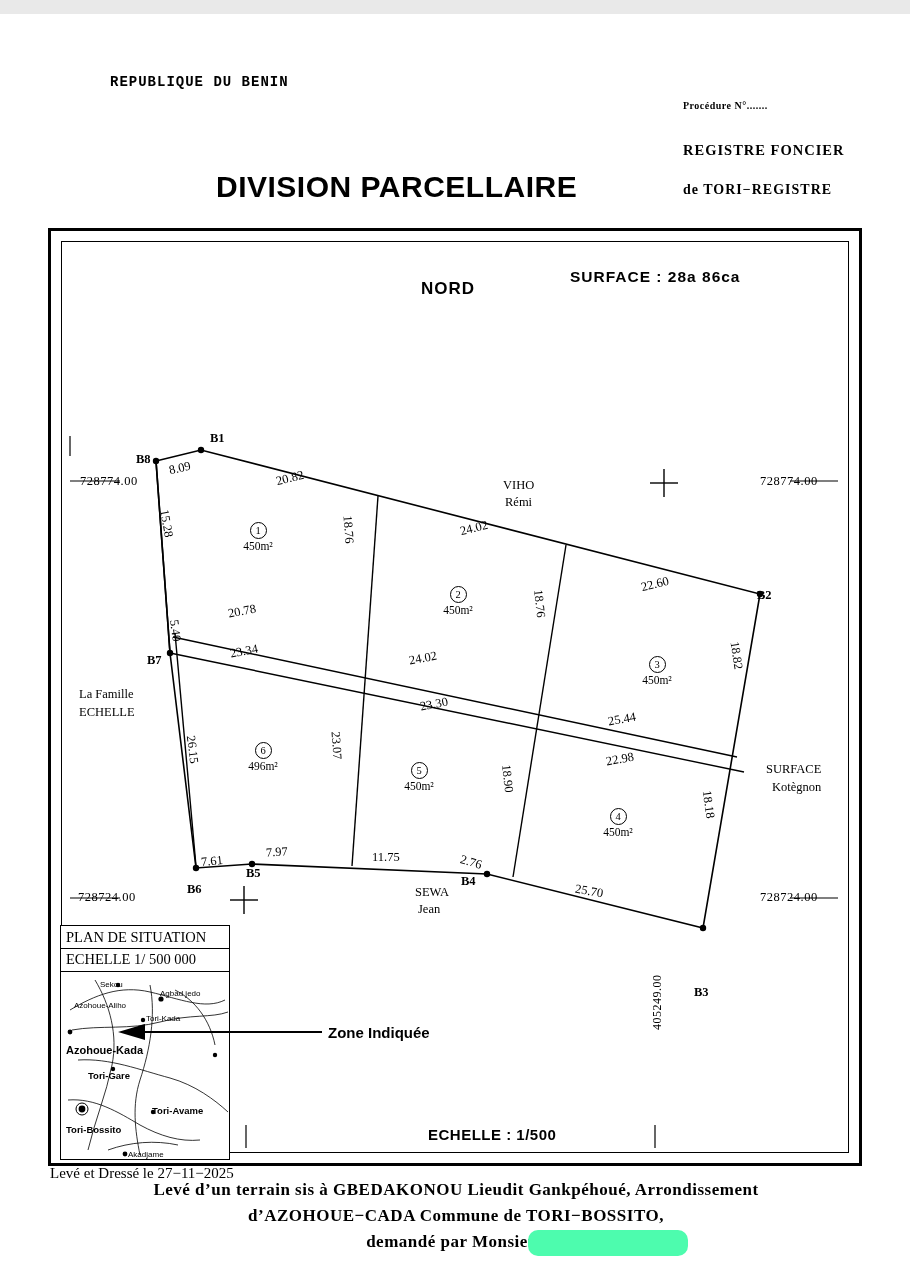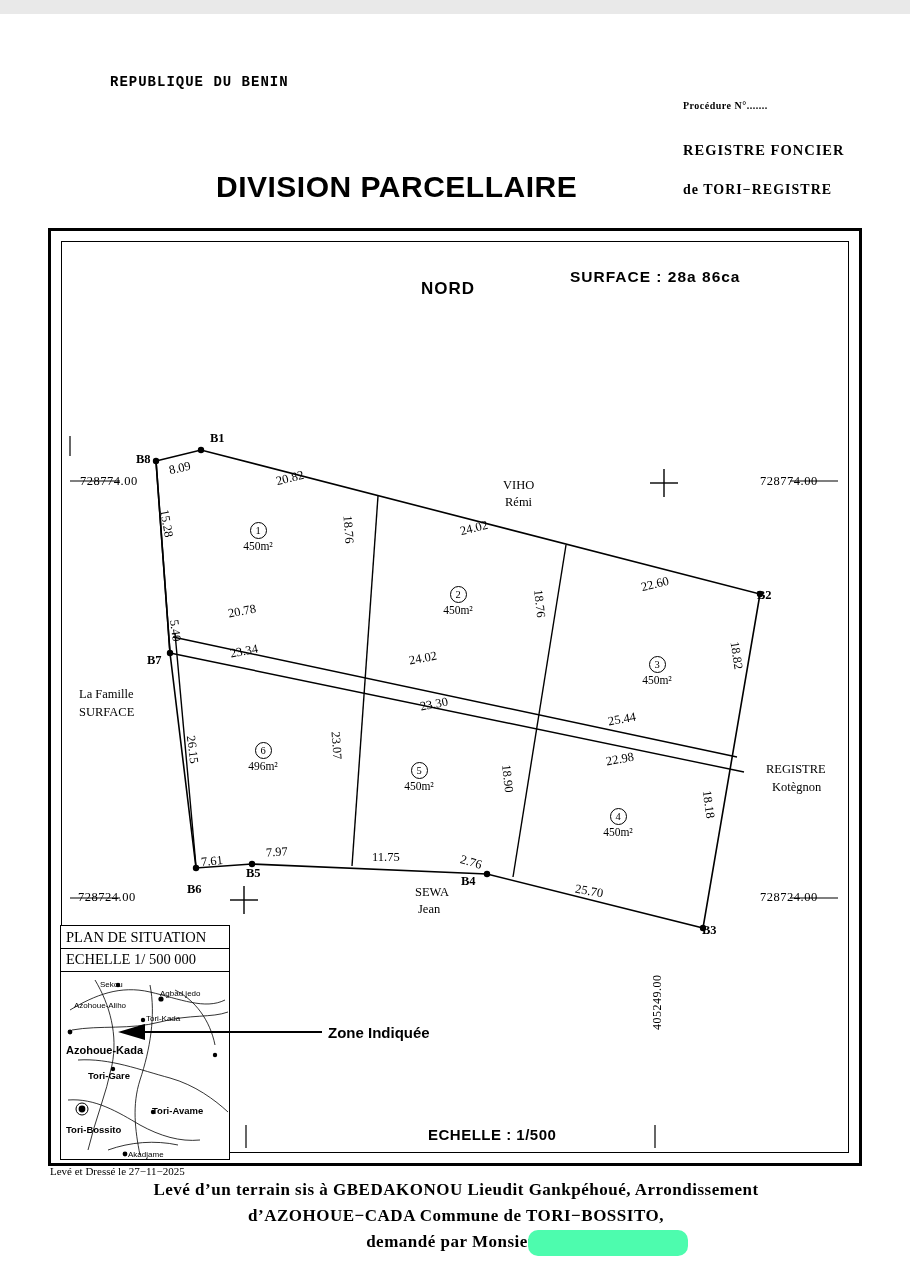--- a/index.html
+++ b/index.html
@@ -41,21 +41,21 @@
   .situ-t2{position:absolute;left:66px;top:951px;font-size:14.5px;font-family:"Liberation Serif",serif;}
   .situ-line1{position:absolute;left:60px;top:948px;width:170px;height:1px;background:#000;}
   .situ-line2{position:absolute;left:60px;top:971px;width:170px;height:1px;background:#000;}
   .mapnote{position:absolute;font-family:"Liberation Sans",sans-serif;font-size:8px;white-space:nowrap;}
   .mapnote.big{font-size:11px;font-weight:bold;}
   .mapnote.med{font-size:9.5px;font-weight:bold;}
 
   .zoneind{position:absolute;left:328px;top:1024px;font-family:"Liberation Sans",sans-serif;font-weight:bold;font-size:15px;}
   .echelle{position:absolute;left:428px;top:1126px;font-family:"Liberation Sans",sans-serif;font-weight:bold;font-size:15px;letter-spacing:0.5px;}
 
-  .leve-small{position:absolute;left:50px;top:1165px;font-size:11px;font-family:"Liberation Serif",serif;}
+  .leve-small{position:absolute;left:50px;top:1165px;font-size:15px;font-family:"Liberation Serif",serif;}
   .foot1{position:absolute;left:46px;top:1180px;width:820px;text-align:center;font-size:17px;font-weight:bold;letter-spacing:0.5px;}
   .foot2{position:absolute;left:46px;top:1206px;width:820px;text-align:center;font-size:17px;font-weight:bold;letter-spacing:0.5px;}
   .foot3{position:absolute;left:46px;top:1232px;width:820px;text-align:center;font-size:17px;font-weight:bold;letter-spacing:0.5px;}
   .redact{position:absolute;left:528px;top:1230px;width:160px;height:26px;background:#4dfcae;border-radius:10px;}
 </style>
 </head>
 <body>
 
 <div class="topband"></div>
 
@@ -107,32 +107,32 @@
   <circle cx="760" cy="594" r="3.2" fill="#000"></circle>
   <circle cx="703" cy="928" r="3.2" fill="#000"></circle>
   <circle cx="487" cy="874" r="3.2" fill="#000"></circle>
   <circle cx="252" cy="864" r="3.2" fill="#000"></circle>
   <circle cx="196" cy="868" r="3.2" fill="#000"></circle>
   <circle cx="170" cy="653" r="3.2" fill="#000"></circle>
 </svg>
 
 <div class="lbl b" style="left:210px;top:431px;">B1</div>
 <div class="lbl b" style="left:757px;top:588px;">B2</div>
-<div class="lbl b" style="left:694px;top:923px;margin-left:8px;">B3</div>
+<div class="lbl b" style="left:694px;top:985px;">B3</div>
 <div class="lbl b" style="left:461px;top:874px;">B4</div>
 <div class="lbl b" style="left:246px;top:866px;">B5</div>
 <div class="lbl b" style="left:187px;top:882px;">B6</div>
 <div class="lbl b" style="left:147px;top:653px;">B7</div>
 <div class="lbl b" style="left:136px;top:452px;">B8</div>
 
 <div class="lbl" style="left:503px;top:478px;text-align:center;">VIHO</div>
 <div class="lbl" style="left:505px;top:495px;">Rémi</div>
 <div class="lbl" style="left:79px;top:687px;">La Famille</div>
-<div class="lbl" style="left:79px;top:705px;">SURFACE</div>
-<div class="lbl" style="left:766px;top:762px;">REGISTRE</div>
+<div class="lbl" style="left:79px;top:705px;">ECHELLE</div>
+<div class="lbl" style="left:766px;top:762px;">SURFACE</div>
 <div class="lbl" style="left:772px;top:780px;">Kotègnon</div>
 <div class="lbl" style="left:415px;top:885px;">SEWA</div>
 <div class="lbl" style="left:418px;top:902px;">Jean</div>
 
 <div class="plotnum" style="left:228px;top:522px;width:60px;">
   <span class="circ">1</span>
   <span>450m²</span>
 </div>
 <div class="plotnum" style="left:428px;top:586px;width:60px;">
   <span class="circ">2</span>

